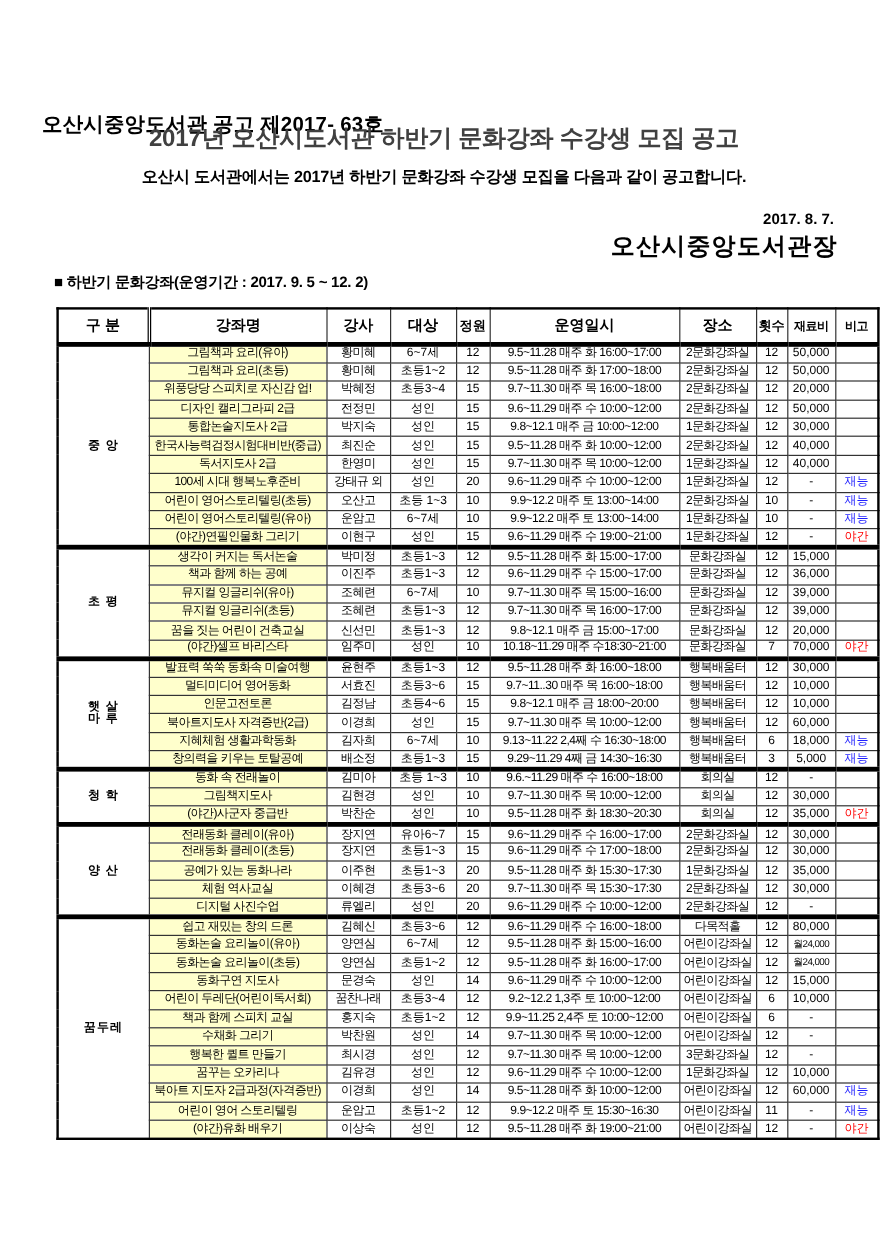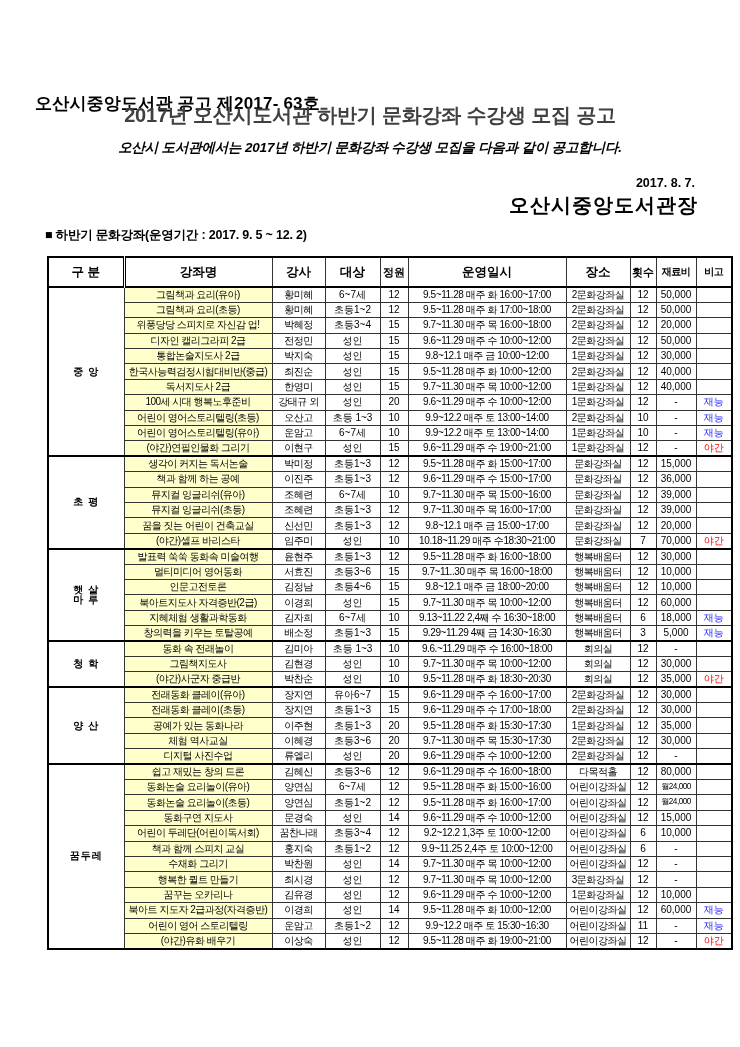--- a/index.html
+++ b/index.html
@@ -7,21 +7,21 @@
   body {
     width:740px; height:1047px; background:#ffffff; color:#000;
     font-family:"Liberation Sans","DejaVu Sans",sans-serif;
   }
   .page { position:relative; width:740px; height:1047px; overflow:hidden; background:#fff; }
 
   .notice-no { position:absolute; left:35px; top:92px; font-size:17px; font-weight:bold; letter-spacing:0.2px; }
   .doc-title { position:absolute; left:0; right:0; top:102px; text-align:center;
     font-size:20px; font-weight:bold; color:#404040; letter-spacing:-0.2px; }
   .doc-intro { position:absolute; left:0; right:0; top:139px; text-align:center;
-    font-size:13.5px; font-weight:bold; letter-spacing:-0.2px;font-style:italic; }
+    font-size:13.5px; font-weight:bold; letter-spacing:-0.2px; }
   .doc-date { position:absolute; right:45px; top:176px; font-size:12.5px; font-weight:bold; }
   .doc-signer { position:absolute; right:42px; top:192px; font-size:20px; font-weight:bold; letter-spacing:1px; }
   .table-caption { position:absolute; left:45px; top:227px; font-size:12.5px; font-weight:bold; letter-spacing:-0.2px; }
 
   .table-wrap { position:absolute; left:20px; top:256px;padding-left:27px; }
   table.courses { border-collapse:collapse; table-layout:fixed; width:684px; border:2px solid #000; }
   .courses th, .courses td {
     border:1px solid #333; text-align:center; vertical-align:middle;
     padding:0 1px; overflow:hidden; white-space:nowrap;
   }
@@ -36,21 +36,21 @@
   .col-target { font-size:9.8px; }
   .col-capacity { font-size:9.8px; }
   .col-schedule { font-size:9.6px; letter-spacing:-0.4px; }
   .col-place { font-size:9.8px; letter-spacing:-0.5px; }
   .col-count { font-size:9.8px; }
   .col-fee { font-size:9.6px; }
   .col-fee.fee-small { font-size:8.2px; letter-spacing:-0.5px;margin-left:29px; }
   .col-note { font-size:9.8px; }
   .note-talent { color:#1f1fff; }
   .note-night { color:#ff0000; }
-  tr.section-start td { border-top:2px solid #000000; }
+  tr.section-start td { border-top:4px solid #000000; }
 </style>
 </head>
 <body>
 
 <div class="page">
   <div class="notice-no">오산시중앙도서관 공고 제2017- 63호</div>
   <div class="doc-title">2017년 오산시도서관 하반기 문화강좌 수강생 모집 공고</div>
   <div class="doc-intro">오산시 도서관에서는 2017년 하반기 문화강좌 수강생 모집을 다음과 같이 공고합니다.</div>
   <div class="doc-date">2017. 8. 7.</div>
   <div class="doc-signer">오산시중앙도서관장</div>

